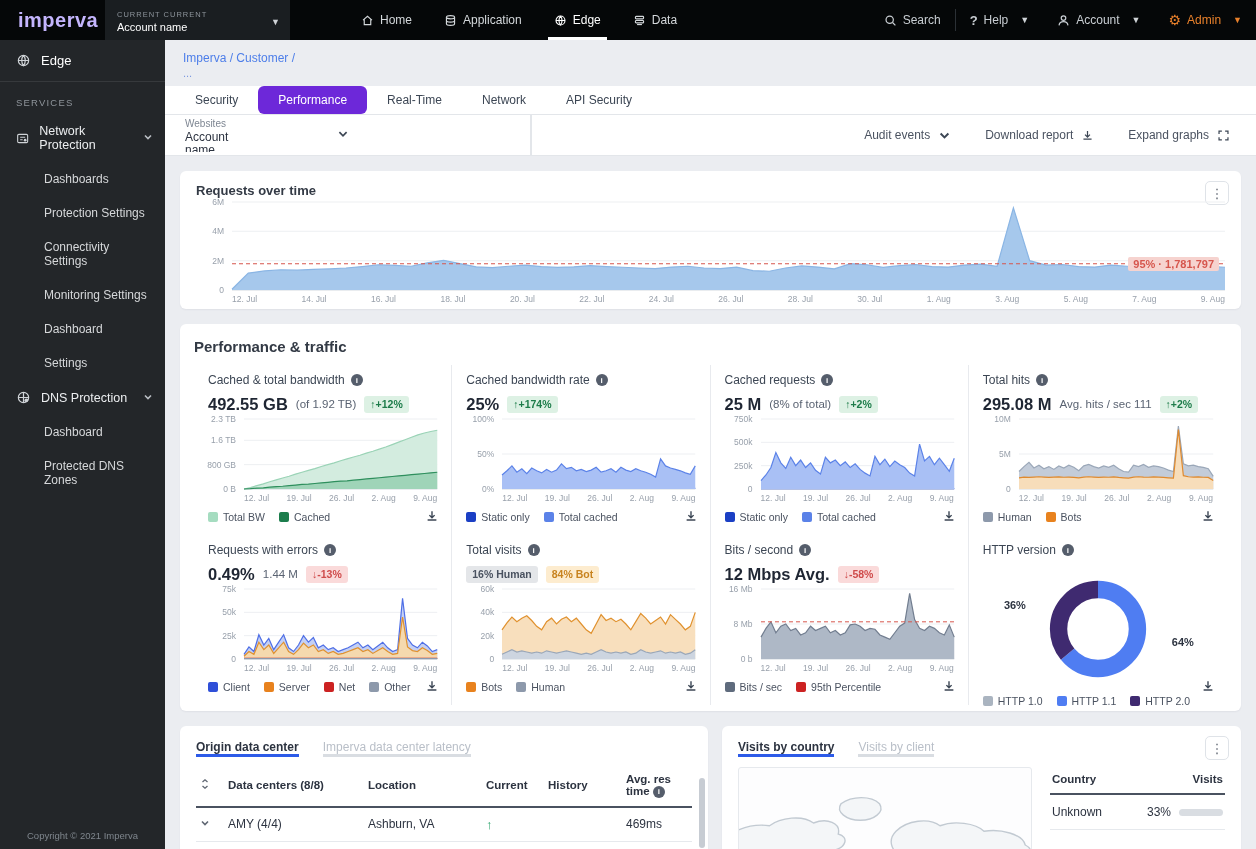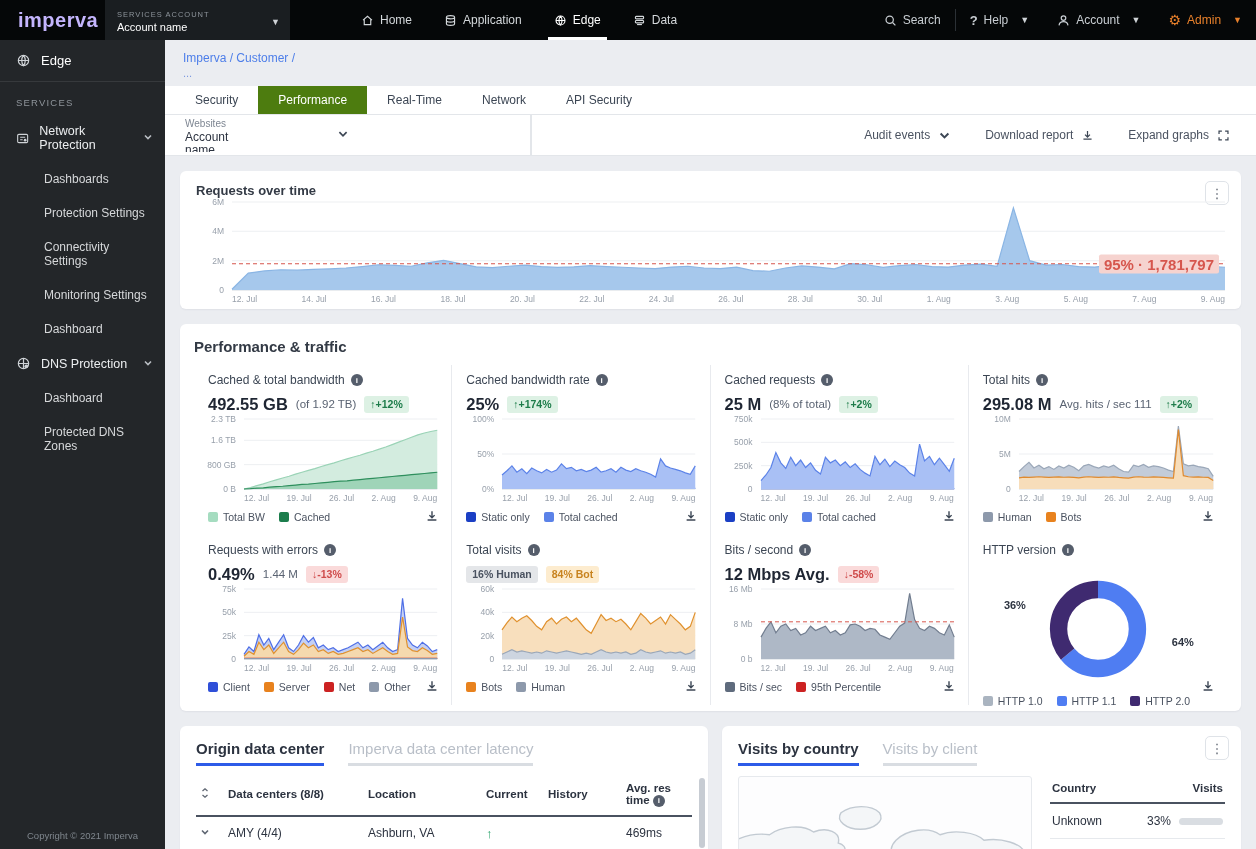--- a/index.html
+++ b/index.html
@@ -40,21 +40,21 @@
   .sb-copy { position:absolute; bottom:8px; width:100%; text-align:center; font-size:9.5px; color:#7f868d; }
 
   
   .main { position:fixed; top:40px; left:165px; width:1091px; height:809px; overflow:hidden; background:#ebedf1; }
   .breadcrumb { padding:11px 18px 7px; }
   .bc1 { color:#4d7ee9; font-size:12px; cursor:pointer; }
   .bc2 { color:#7e9ae0; font-size:11px; margin-top:2px; }
 
   .tabs-row { background:#fff; display:flex; border-bottom:1px solid #e3e6ea; padding-left:10px; }
   .tab { padding:7px 20px; font-size:12px; color:#3c4654; cursor:pointer; }
-  .tab.active { background:#4d7c0f; color:#fff; }
+  .tab.active { background:#6d28d9; color:#fff;border-radius:6px; }
 
   .filter-row { background:#fff; height:41px; display:flex; align-items:center; border-bottom:1px solid #e3e6ea; padding-left:20px; }
   .f-group { display:flex; align-items:center; }
   .f-labels { overflow:hidden; height:34px; }
   .f-label { font-size:10px; color:#7e8692; }
   .f-value { font-size:12px; color:#2c3340; margin-top:2px; line-height:1.1; }
   .ws-value { width:64px; }
   .f-chev { margin-left:8px; cursor:pointer; }
   .f-div { width:1px; height:41px; background:#e3e6ea; }
   .fr-right { margin-left:auto; display:flex; align-items:center; gap:34px; padding-right:26px; }
@@ -70,21 +70,21 @@
   .big-chart { height:102px; margin-top:4px; }
 
   
   .mini-chart { display:flex; flex-direction:column; }
   .mc-top { flex:1; display:flex; }
   .mc-ylab { position:relative; width:36px; }
   .mc-yt { position:absolute; right:8px; transform:translateY(50%); font-size:8.5px; color:#98a0ab; white-space:nowrap; }
   .mc-plot { flex:1; position:relative; }
   .mc-plot svg { position:absolute; inset:0; width:100%; height:100%; overflow:visible; }
   .mc-xlab { display:flex; justify-content:space-between; margin-left:36px; padding-top:4px; font-size:8.5px; color:#98a0ab; height:14px; }
-  .thr-chip { position:absolute; right:6px; background:#f6d3cf; color:#d6564d; font-size:15px; font-weight:bold; padding:1px 5px; border-radius:2px; transform:translateY(50%); white-space:nowrap; }
+  .thr-chip { position:absolute; right:6px; background:#f6d3cf; color:#d6564d; font-size:11px; font-weight:bold; padding:1px 5px; border-radius:2px; transform:translateY(50%); white-space:nowrap; }
 
   .perf-panel { margin-top:15px; padding:14px 14px 4px; height:387px; }
   .card-grid { display:grid; grid-template-columns:repeat(4,1fr); margin-top:10px; }
   .card { position:relative; padding:8px 14px 4px; height:170px; }
   .card.bordered { border-right:1px solid #e8eaee; }
   .card-title { display:flex; align-items:center; gap:6px; font-size:12px; color:#3c4654; }
   .info-icon { width:12px; height:12px; border-radius:50%; background:#555d6b; color:#fff; font-size:8px; display:inline-flex; align-items:center; justify-content:center; font-weight:bold; cursor:pointer; }
   .card-value-row { display:flex; align-items:center; gap:8px; margin-top:6px; height:22px; }
   .cv-main { font-size:16.5px; font-weight:bold; color:#1f2633; }
   .cv-sub { font-size:11.5px; color:#5a6372; }
@@ -104,21 +104,21 @@
   .donut-wrap svg { width:100%; height:100%; }
   .donut-label { position:absolute; font-size:11px; font-weight:bold; color:#2c3340; }
   .donut-left { left:-34px; top:24%; }
   .donut-right { right:-36px; top:56%; }
 
   
   .bottom-row { display:flex; gap:14px; margin-top:15px; }
   .origin-panel { width:528px; padding:14px 16px; height:220px; }
   .visits-panel { flex:1; padding:14px 16px; height:220px; }
   .sub-tabs { display:flex; gap:24px; }
-  .sub-tab { font-size:15px; padding-bottom:6px; cursor:pointer; }
+  .sub-tab { font-size:12px; cursor:pointer; }
   .sub-tab.on { color:#2c3340; font-weight:bold; border-bottom:3px solid #2d5be8; }
   .sub-tab.off { color:#b9bfc8; border-bottom:3px solid #d9dde2; }
 
   table.dc { width:100%; border-collapse:collapse; margin-top:10px; }
   table.dc th { font-size:11.5px; color:#2c3340; text-align:left; padding:6px 4px 8px; border-bottom:2px solid #4a5260; font-weight:bold; }
   table.dc td { font-size:12px; color:#2c3340; padding:9px 4px; border-bottom:1px solid #e6e9ed; }
   .up-arrow { color:#2aa36b; font-size:13px; font-weight:bold; }
   .row-chev svg, .hdr-chev svg { width:10px; height:10px; stroke:#5f6672; fill:none; stroke-width:1.6; }
   .scrollbar { position:absolute; right:3px; top:52px; width:6px; height:70px; background:#c7ccd3; border-radius:3px; cursor:pointer; }
 
@@ -133,21 +133,21 @@
   .pbar { width:44px; height:7px; background:#d9dde2; border-radius:4px; overflow:hidden; }
   .pbar-fill { height:100%; background:#3f6ae8; border-radius:4px; }
 </style>
 </head>
 <body>
 
 <div class="topbar">
   <div class="logo">imperva</div>
   <div class="acct-switch">
     <div class="acct-txt">
-      <div class="acct-label">SERVICES ACCOUNT</div>
+      <div class="acct-label">CURRENT CURRENT</div>
       <div class="acct-value">Account name</div>
     </div>
     <span class="caret">▼</span>
   </div>
   <div class="nav">
     <div class="nav-item">
       <svg viewBox="0 0 16 16">
           <path d="M2.5 7.5 L8 2.8 L13.5 7.5 M4 6.5 V13 H12 V6.5"></path>
         </svg>
       <span>Home</span>
@@ -226,20 +226,21 @@
     <span class="chev"><svg viewBox="0 0 10 10">
           <path d="M2 3.5 L5 6.5 L8 3.5"></path>
         </svg></span>
   </div>
   <div class="sb-item">Dashboards</div>
   <div class="sb-item">Protection Settings</div>
   <div class="sb-item">Connectivity Settings</div>
   <div class="sb-item">Monitoring Settings</div>
 
   <div class="sb-item">Dashboard</div>
+  <div class="sb-item">Settings</div>
 
   <div class="sb-group">
     <svg class="gicon" viewBox="0 0 16 16">
         <circle cx="8" cy="8" r="5.5"></circle>
         <path d="M2.5 8 H13.5 M8 2.5 V13.5"></path>
         <circle cx="11" cy="11" r="2" fill="#cfd3d7" stroke="none"></circle>
       </svg>
     <span>DNS Protection</span>
     <span class="chev"><svg viewBox="0 0 10 10">
           <path d="M2 3.5 L5 6.5 L8 3.5"></path>

